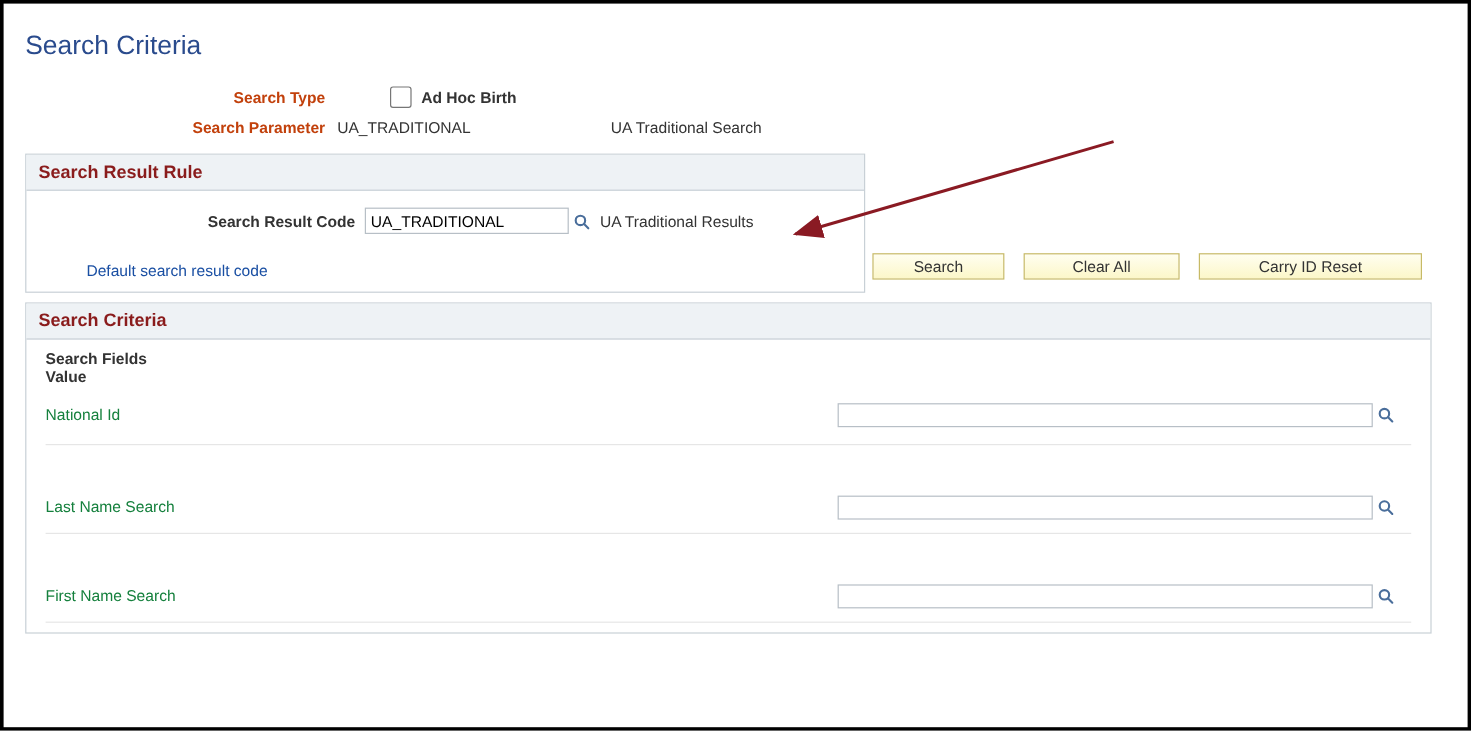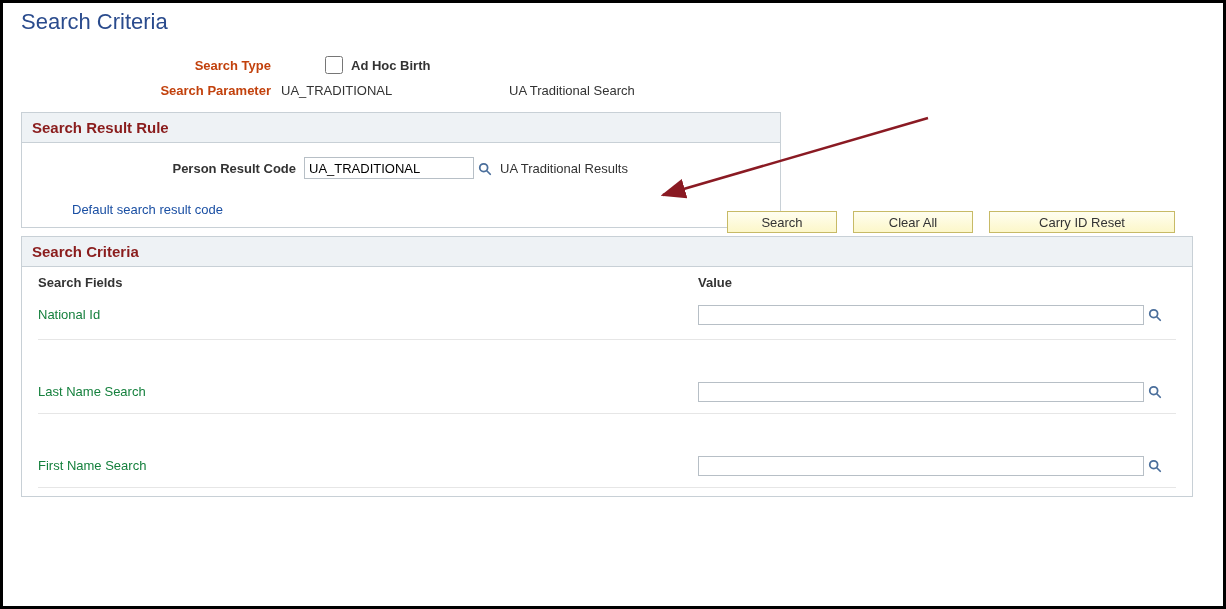--- a/index.html
+++ b/index.html
@@ -12,21 +12,21 @@
     background: #fff;
   }
   .outer-frame {
     border: 3px solid #000;
     width: 1226px;
     height: 609px;
     position: relative;
     overflow: hidden;
   }
   .page {
-    padding: 4px 18px;
+    padding: 20px 18px;
   }
   .page-title {
     color: #2a4b8d;
     font-size: 22px;
     font-weight: normal;
     margin: 2px 0 18px 0;
   }
   .kv-row {
     display: flex;
     align-items: center;
@@ -59,21 +59,21 @@
   }
   .param-desc {
     display: inline-block;
     margin-left: 98px;
   }
 
   .section-box {
     border: 1px solid #c8d0d6;
     margin-top: 10px;
     position: relative;
-    width: 760px;
+    width: 700px;
   }
   .section-header {
     background: #eef2f5;
     color: #8a1c1c;
     font-weight: bold;
     font-size: 15px;
     padding: 6px 10px;
     border-bottom: 1px solid #c8d0d6;
   }
   .section-body {
@@ -130,21 +130,21 @@
     border: 1px solid #c7ba66;
     color: #333;
     font-size: 13px;
     font-family: inherit;
     height: 22px;
     cursor: pointer;
     padding: 0;
     text-align: center;
   }
   .btn-search { width: 110px; }
-  .btn-clear  { width: 120px; }
+  .btn-clear  { width: 130px; }
   .btn-carry  { width: 186px; }
 
   .criteria-box {
     border: 1px solid #c8d0d6;
     margin-top: 8px;
     width: 1172px;
   }
   .criteria-header {
     background: #eef2f5;
     color: #8a1c1c;
@@ -153,20 +153,21 @@
     padding: 6px 10px;
     border-bottom: 1px solid #c8d0d6;
   }
   .criteria-body {
     padding: 8px 16px;
   }
   .criteria-head-row {
     display: flex;
     font-weight: bold;
     margin-bottom: 4px;
+    flex-direction: column;
   }
   .col-fields { width: 660px; }
   .col-value  { flex: 1; }
   .field-row {
     display: flex;
     align-items: center;
     border-bottom: 1px solid #e6e6e6;
     padding: 6px 0 10px 0;
     min-height: 46px;
   }
@@ -222,21 +223,21 @@
     <div class="kv-row" style="margin-bottom:14px;align-items:flex-end;">
       <div class="kv-label">Search Parameter</div>
       <div class="kv-value" style="min-width:130px;">UA_TRADITIONAL</div>
       <div class="param-desc">UA Traditional Search</div>
     </div>
 
     <div class="section-box">
       <div class="section-header">Search Result Rule</div>
       <div class="section-body">
         <div class="src-row">
-          <div class="src-label">Person Result Code</div>
+          <div class="src-label">Search Result Code</div>
           <input class="src-input" value="UA_TRADITIONAL" style="">
           <span class="lookup-icon">
             <svg width="14" height="14" viewBox="0 0 16 16">
               <circle cx="6.5" cy="6.5" r="4.5" fill="none" stroke="#4a6e9b" stroke-width="2"></circle>
               <line x1="10" y1="10" x2="14" y2="14" stroke="#4a6e9b" stroke-width="2" stroke-linecap="round"></line>
             </svg>
           </span>
           <span class="src-desc">UA Traditional Results</span>
         </div>
         <div class="default-link-row">

